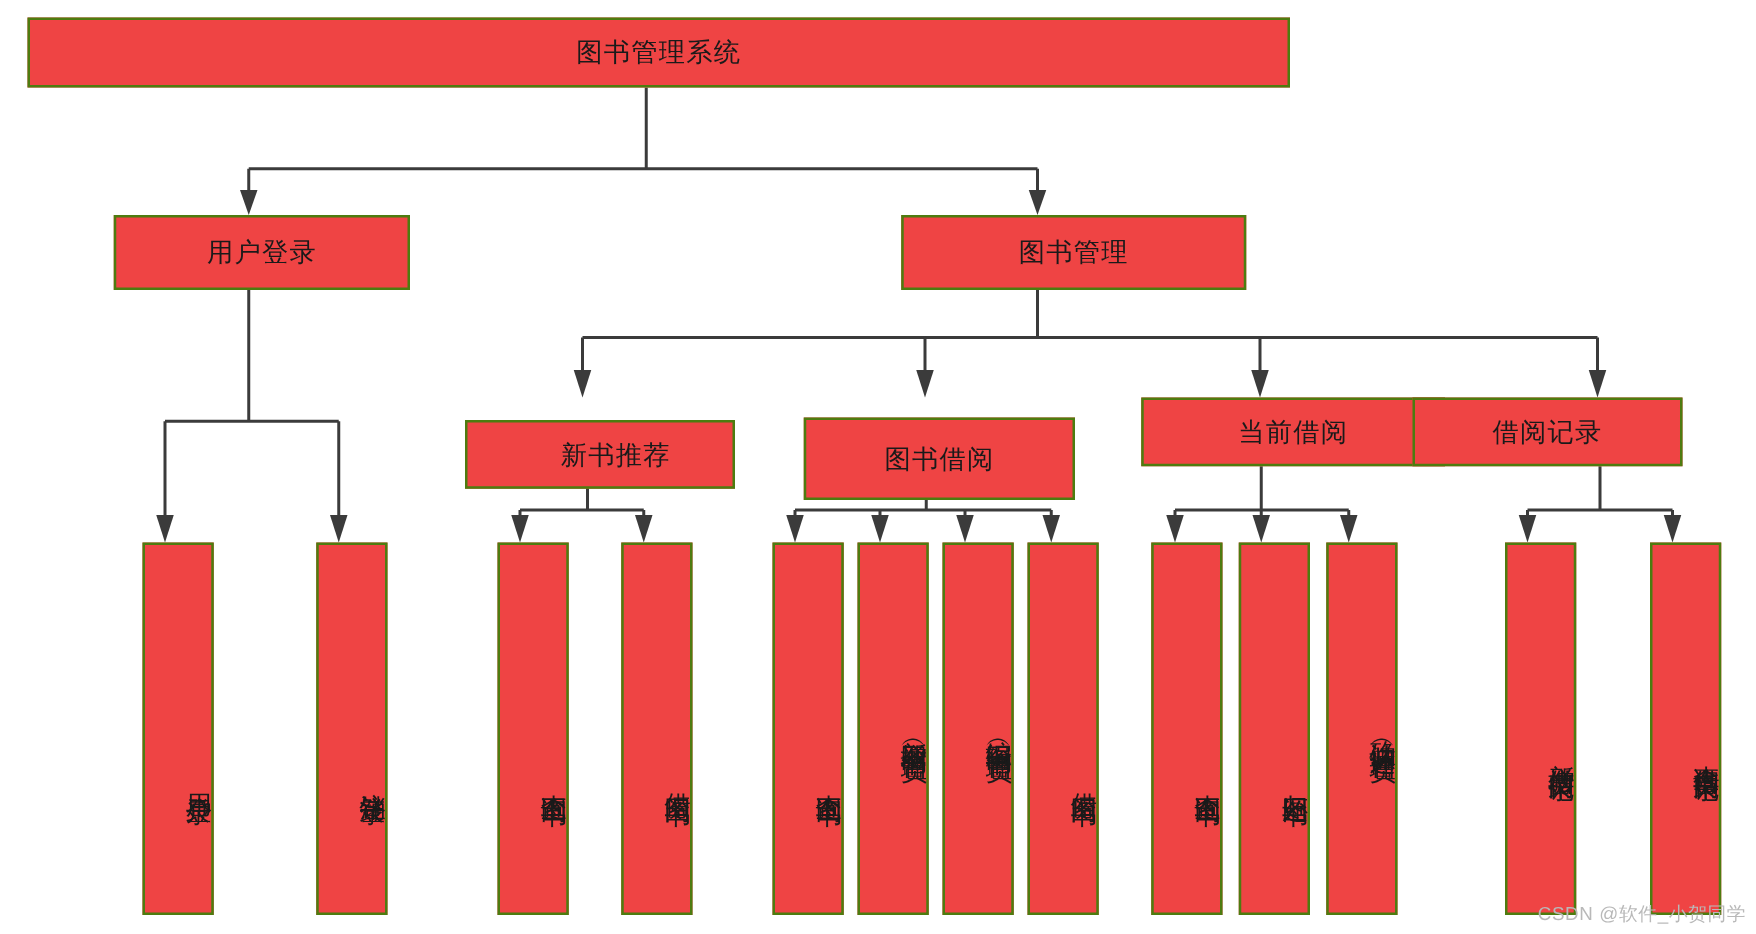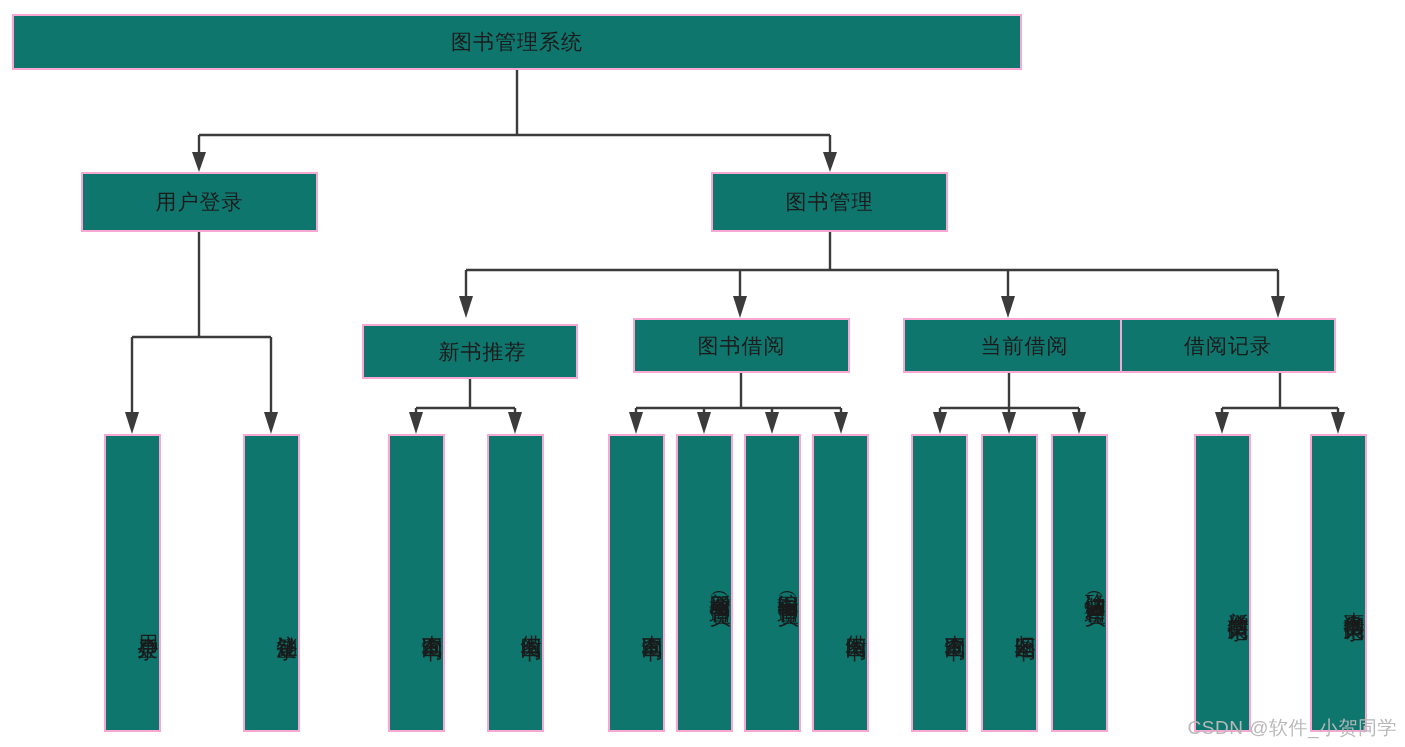--- a/index.html
+++ b/index.html
@@ -13,26 +13,27 @@
   #canvas {
     position: relative;
     width: 1405px;
     height: 747px;
     background: #ffffff;
     overflow: hidden;
   }
   .node {
     position: absolute;
     box-sizing: border-box;
-    border: 2px solid #f9a8d4;
-    background: #0f766e;
+    border: 2px solid #4d7c0f;
+    background: #ef4444;
     display: flex;
     align-items: center;
     justify-content: center;
     color: #1a1a1a;
+    margin-left: 10px;
   }
   .node-h {
     font-size: 21px;
     letter-spacing: 1px;
     white-space: nowrap;
   }
   .node-root {
     font-size: 21px;
     letter-spacing: 1px;
   }
@@ -63,21 +64,21 @@
     stroke-width: 2.4;
     fill: none;
   }
   svg.links polygon {
     fill: #3b3b3b;
   }
   .watermark {
     position: absolute;
     right: 8px;
     bottom: 6px;
-    font-size: 19px;
+    font-size: 15px;
     color: #b9b9b9;
     letter-spacing: 0.5px;
     white-space: nowrap;
   }
 </style>
 </head>
 <body>
 
 <div id="canvas">
 
@@ -139,24 +140,24 @@
     <line x1="1222" y1="408" x2="1338" y2="408"></line>
     <line x1="1222" y1="408" x2="1222" y2="418"></line>
     <polygon points="1222,434 1215,412 1229,412"></polygon>
     <line x1="1338" y1="408" x2="1338" y2="418"></line>
     <polygon points="1338,434 1331,412 1345,412"></polygon>
   </svg>
 
   <div class="node node-root" style="left:12px; top:14px; width:1010px; height:56px;">图书管理系统</div>
 
   <div class="node node-h" style="left:81px; top:172px; width:237px; height:60px;">用户登录</div>
-  <div class="node node-h" style="left:711px; top:172px; width:237px; height:60px;">图书管理</div>
+  <div class="node node-h" style="left:711px; top:172px; width:276px; height:60px;">图书管理</div>
 
-  <div class="node node-h" style="left:362px; top:324px; width:216px; height:55px;padding-left:25px;">新书推荐</div>
-  <div class="node node-h" style="left:633px; top:318px; width:217px; height:55px;">图书借阅</div>
+  <div class="node node-h" style="left:362px; top:336px; width:216px; height:55px;padding-left:25px;">新书推荐</div>
+  <div class="node node-h" style="left:633px; top:334px; width:217px; height:66px;">图书借阅</div>
   <div class="node node-h" style="left:903px; top:318px; width:243px; height:55px;">当前借阅</div>
   <div class="node node-h" style="left:1120px; top:318px; width:216px; height:55px;">借阅记录</div>
 
   <div class="node node-v" style="left:104px; top:434px; width:57px; height:298px; padding-top:78px;">用户登录</div>
   <div class="node node-v" style="left:243px; top:434px; width:57px; height:298px; padding-top:78px;">注销登录</div>
 
   <div class="node node-v" style="left:388px; top:434px; width:57px; height:298px; padding-top:78px;">查询图书</div>
   <div class="node node-v" style="left:487px; top:434px; width:57px; height:298px; padding-top:78px;">借阅图书</div>
 
   <div class="node node-v" style="left:608px; top:434px; width:57px; height:298px; padding-top:78px;">查询图书</div>

